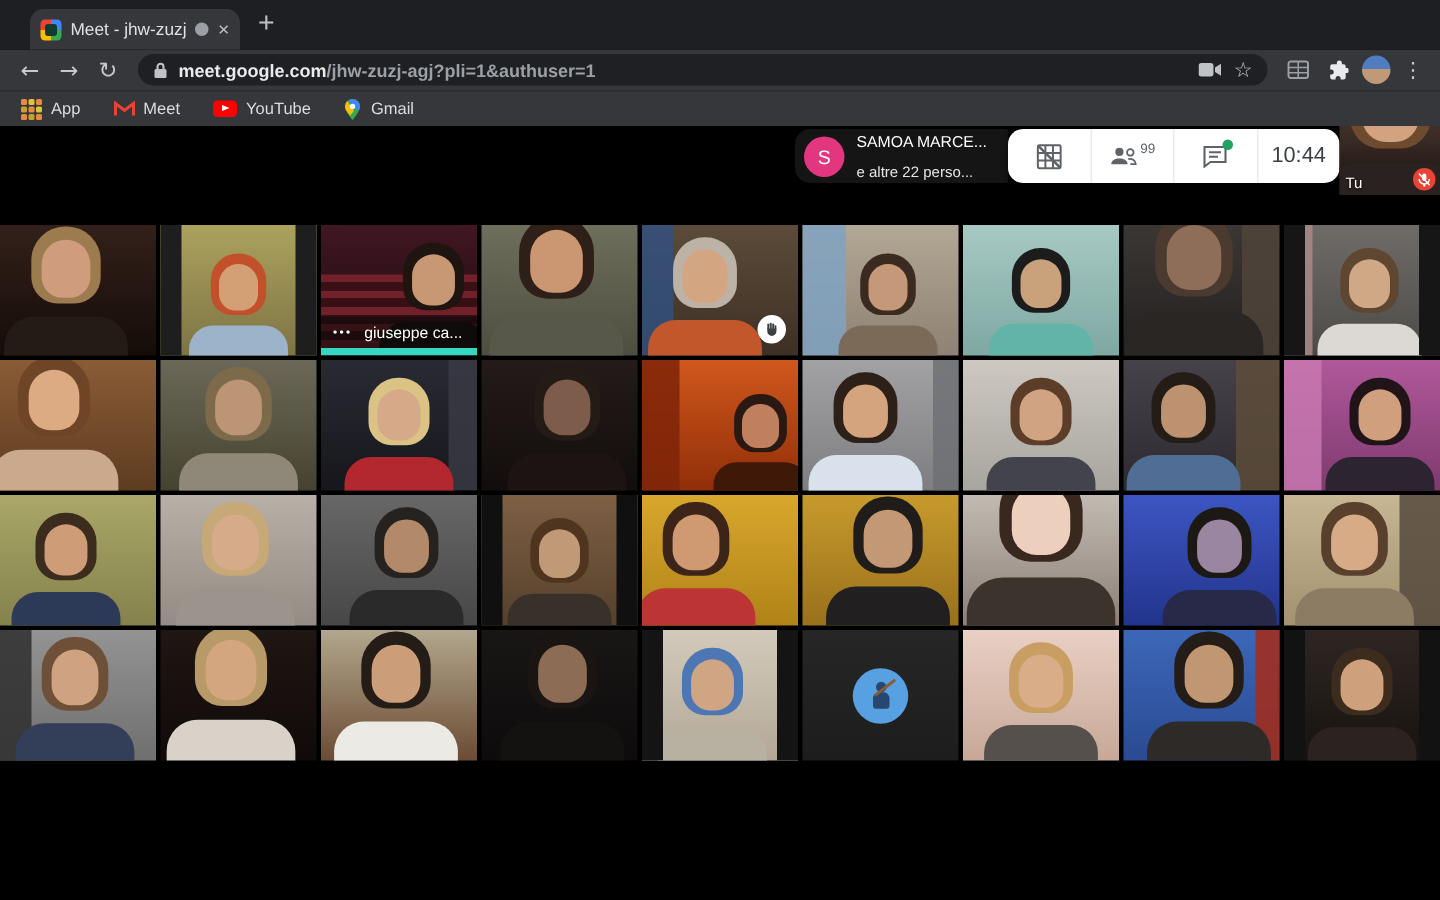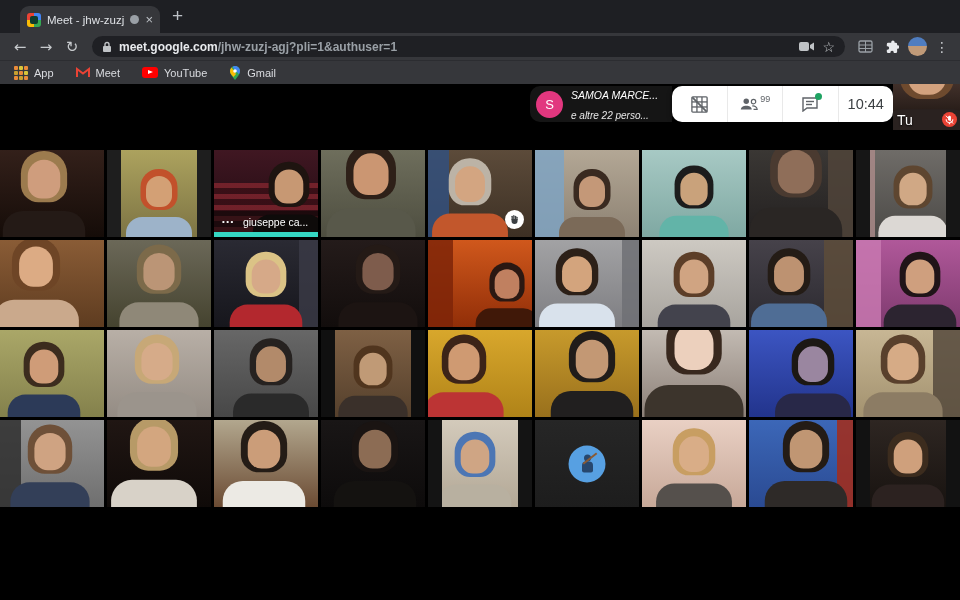--- a/index.html
+++ b/index.html
@@ -35,33 +35,33 @@
   .bm-label{font-size:11px;color:#dadce0;}
   .appgrid{display:grid;grid-template-columns:repeat(3,4px);grid-auto-rows:4px;gap:1px;}
   .appgrid i{border-radius:1px;}
   .yt{width:16px;height:11px;background:#f00;border-radius:3px;position:relative;}
   .yt::after{content:"";position:absolute;left:6px;top:3px;border-left:5px solid #fff;border-top:2.8px solid transparent;border-bottom:2.8px solid transparent;}
 
   
   .meet{position:relative;height:516px;background:#000;overflow:hidden;}
   .presence{position:absolute;left:530px;top:2px;width:142px;height:36px;background:#151515;border-radius:10px 0 0 10px;display:flex;align-items:center;gap:8px;padding:0 6px;box-sizing:border-box;}
   .avatar-s{width:27px;height:27px;border-radius:50%;color:#fff;font-size:13px;display:flex;align-items:center;justify-content:center;flex:none;}
-  .presence-text{line-height:1.25;min-width:0;font-style:italic;}
+  .presence-text{line-height:1.25;min-width:0;}
   .presence-name{font-size:10.5px;color:#fff;white-space:nowrap;}
   .presence-others{font-size:10px;color:#e6e6e6;white-space:nowrap;}
   .pill{position:absolute;left:672px;top:2px;width:221px;height:36px;background:#fff;border-radius:10px;display:flex;box-shadow:0 1px 5px rgba(0,0,0,.55);}
   .pill .sect{flex:1;display:flex;align-items:center;justify-content:center;position:relative;}
   .pill .sect + .sect{border-left:1px solid #e9e9e9;}
   .pcount{font-size:9px;color:#5f6368;position:relative;top:-5px;margin-left:1px;}
   .chatwrap{position:relative;display:flex;}
   .chatdot{position:absolute;right:-3px;top:-3px;width:7px;height:7px;border-radius:50%;}
   .clock{font-size:14.5px;color:#3c4043;}
   .selfview{position:absolute;right:0;top:0;width:67px;height:46px;background:linear-gradient(180deg,#41302a,#16100d);overflow:hidden;}
   .selfview .pw{bottom:-14px;}
-  .tu{position:absolute;left:4px;bottom:2px;font-size:14px;color:#fff;text-shadow:0 1px 2px #000;}
+  .tu{position:absolute;left:4px;bottom:2px;font-size:10px;color:#fff;text-shadow:0 1px 2px #000;}
   .micoff{position:absolute;right:3px;bottom:3px;width:15px;height:15px;border-radius:50%;display:flex;align-items:center;justify-content:center;}
 
   
   .video-grid{position:absolute;top:66px;left:0;width:960px;display:grid;grid-template-columns:repeat(9,1fr);grid-auto-rows:87px;gap:3px;}
   .tile{position:relative;overflow:hidden;}
   .edge{position:absolute;top:0;bottom:0;opacity:.85;}
   .bar{position:absolute;top:0;bottom:0;width:13%;}
   .pw{position:absolute;bottom:-4px;width:70px;height:72px;transform-origin:bottom center;}
   .pw i{display:block;position:absolute;}
   .hr{left:50%;top:0;transform:translateX(-50%);width:37px;height:41px;border-radius:18px 18px 14px 14px;}

